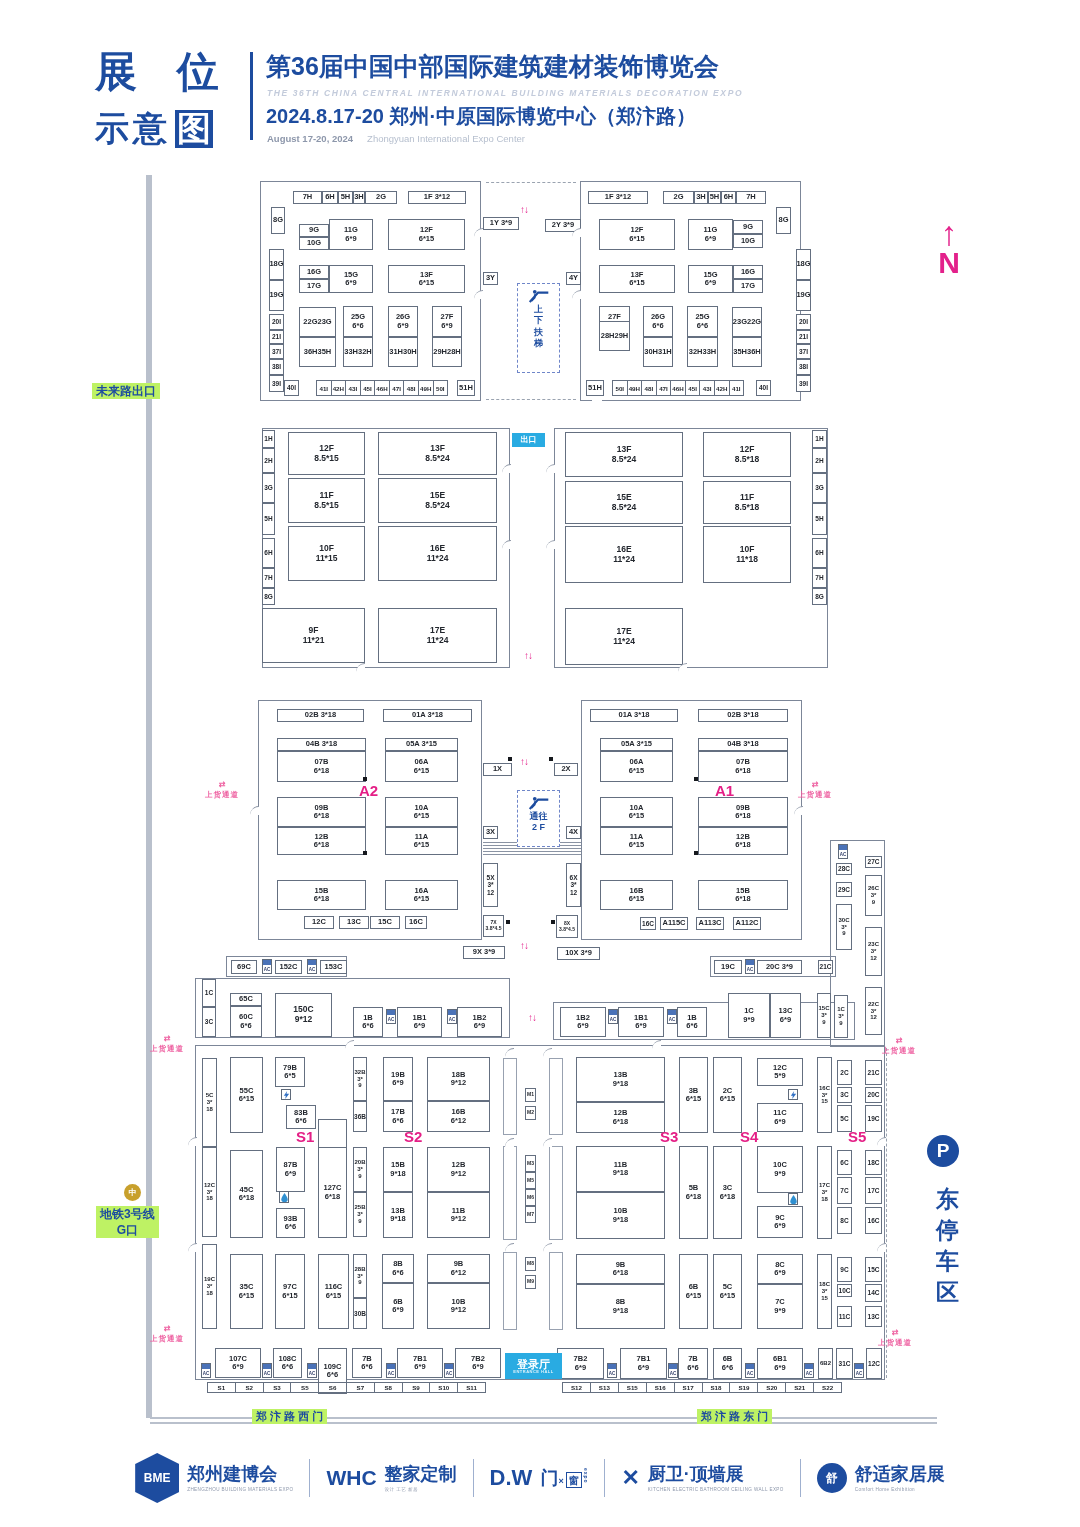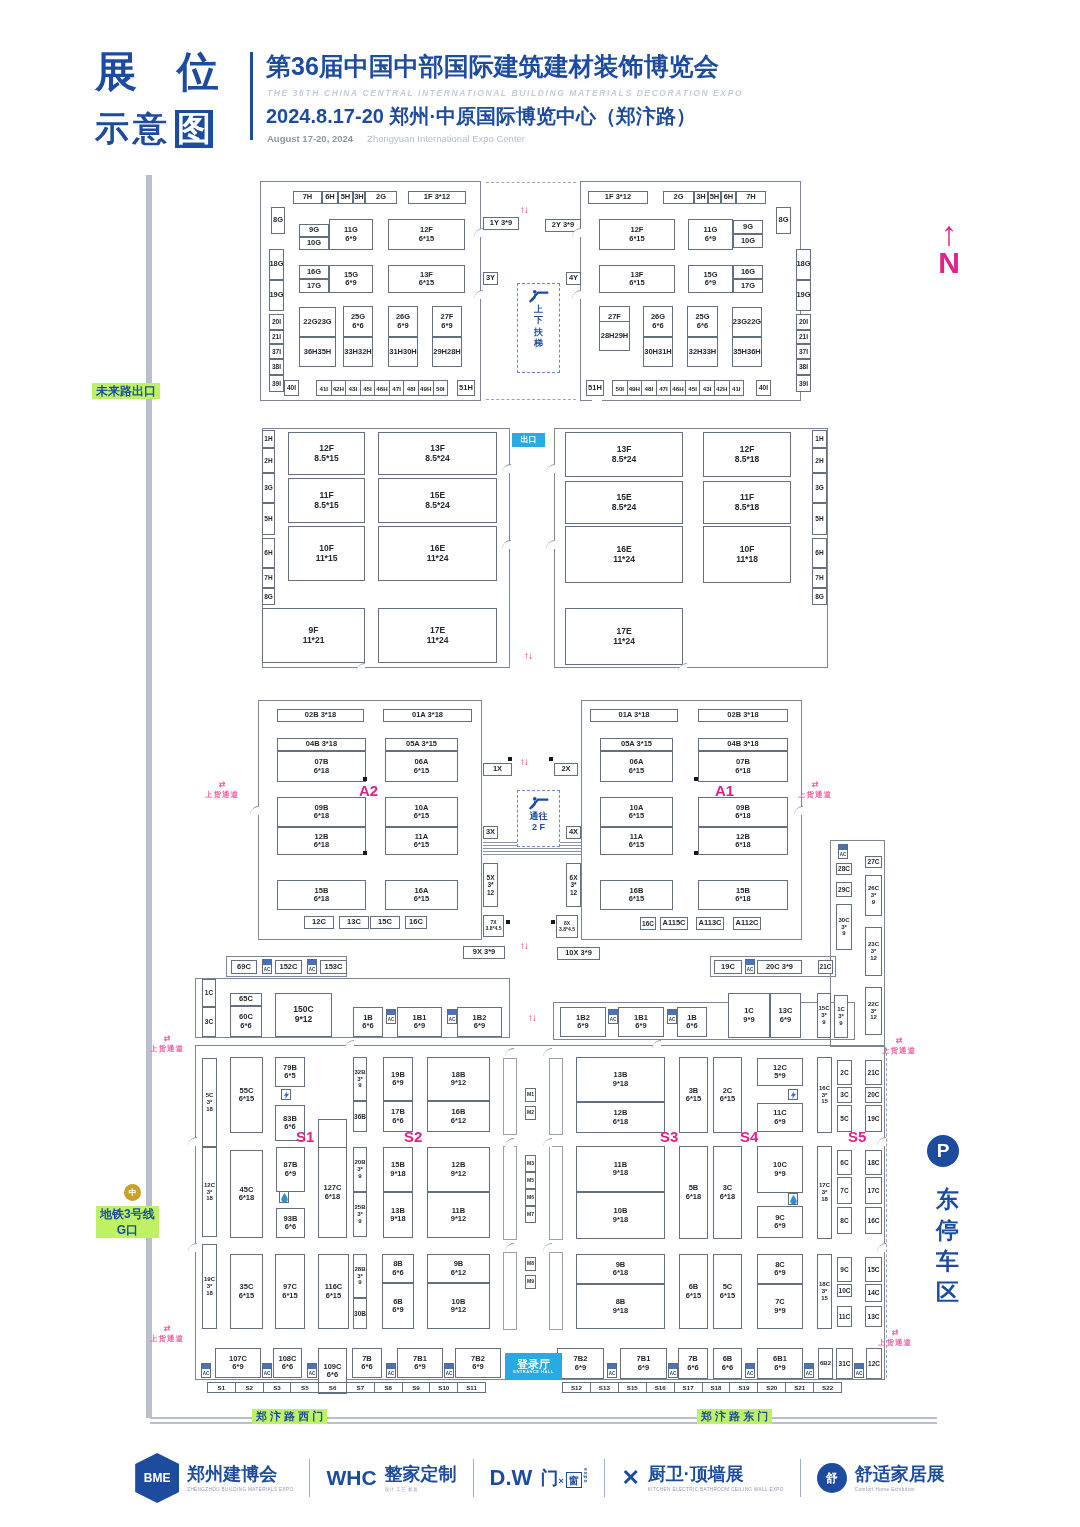--- a/index.html
+++ b/index.html
@@ -369,21 +369,21 @@
       <div class="booth" style="left: 865px; top: 987px; width: 17px; height: 48px; font-size: 6px;">22C
 3*
 12</div>
       <div class="booth" style="left: 202px; top: 1058px; width: 15px; height: 89px; font-size: 6px;">5C
 3*
 18</div>
       <div class="booth" style="left: 230px; top: 1057px; width: 33px; height: 76px;">55C
 6*15</div>
       <div class="booth" style="left: 275px; top: 1057px; width: 30px; height: 30px;">79B
 6*5</div>
-      <div class="booth" style="left: 275px; top: 1105px; width: 30px; height: 36px;">83B
+      <div class="booth" style="left: 286px; top: 1105px; width: 30px; height: 24px;">83B
 6*6</div>
       <div class="booth" style="left: 318px; top: 1119px; width: 29px; height: 76px;">140C
 6*15</div>
       <div class="booth" style="left: 353px; top: 1057px; width: 14px; height: 44px; font-size: 6px;">32B
 3*
 9</div>
       <div class="booth" style="left: 353px; top: 1101px; width: 14px; height: 31px; font-size: 6.5px;">36B</div>
       <div class="booth" style="left: 383px; top: 1057px; width: 30px; height: 44px;">19B
 6*9</div>
       <div class="booth" style="left: 383px; top: 1101px; width: 30px; height: 31px;">17B

